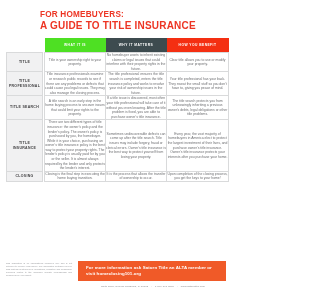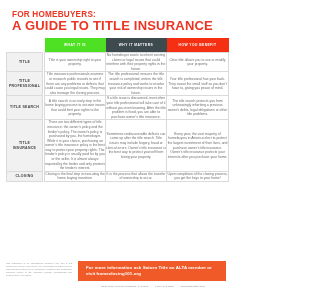--- a/index.html
+++ b/index.html
@@ -2,29 +2,29 @@
 <html><head>
 <meta charset="utf-8">
 <style>
   html,body{margin:0;padding:0;}
   body{
     width:232px;height:300px;overflow:hidden;
     background:#ffffff;
     font-family:"Liberation Sans", sans-serif;
     color:#58595b;
   }
-  .page{position:relative;width:232px;height:224px;box-sizing:border-box;}
+  .page{position:relative;width:232px;height:224px;box-sizing:border-box;padding-left:28px;}
 
   
   .heading{padding:10px 0 0 12px;}
   .heading .line{
     color:#ed3524;font-weight:bold;letter-spacing:.2px;
     font-size:8.2px;line-height:10.5px;text-transform:uppercase;
   }
-  .heading .line2{font-size:13px;}
+  .heading .line2{font-size:10px;}
 
   
   .table{
     position:absolute;left:6px;top:38px;width:222px;
     border-collapse:collapse;table-layout:fixed;
   }
   .table td,.table th{padding:0;vertical-align:middle;}
 
   .colhead{
     height:14px;color:#ffffff;font-weight:bold;

